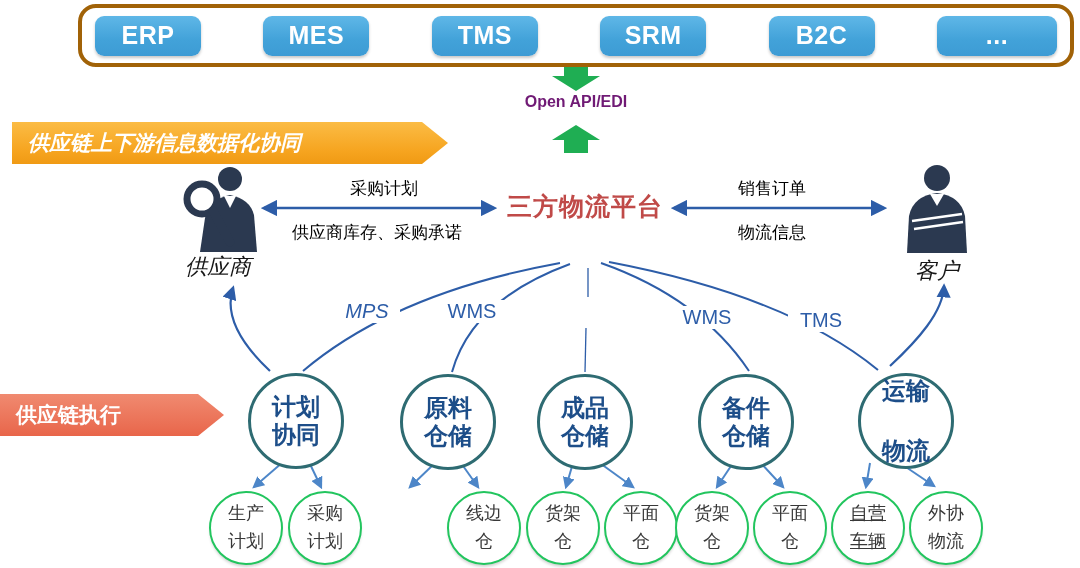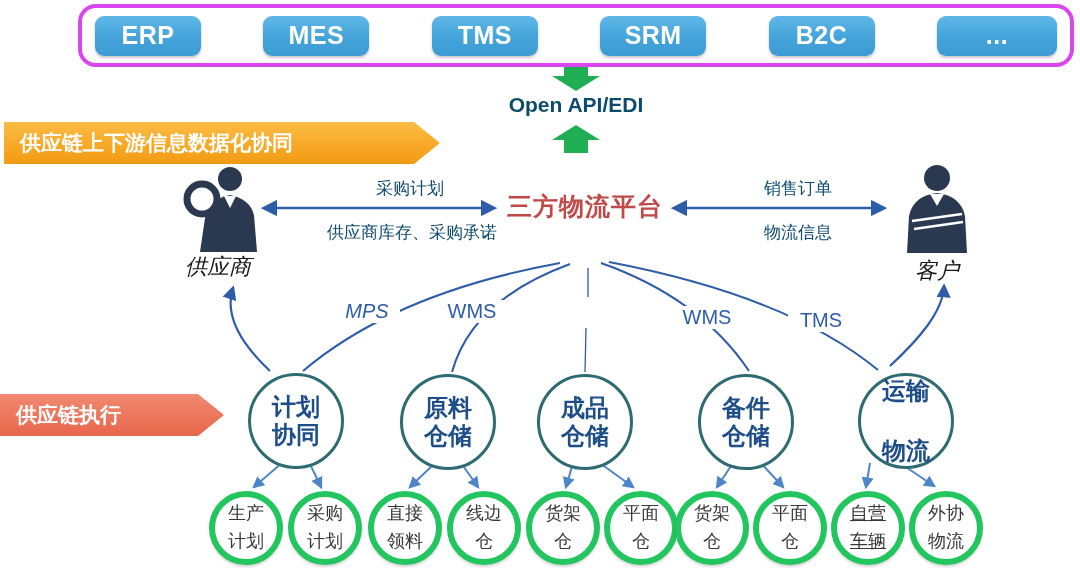--- a/index.html
+++ b/index.html
@@ -6,61 +6,61 @@
   .stage{
     position:relative;width:1080px;height:568px;overflow:hidden;
     font-family:"Liberation Sans","DejaVu Sans",sans-serif;background:#ffffff;
   }
   .overlay{position:absolute;left:0;top:0;z-index:1;}
   .abs{position:absolute;z-index:2;}
 
   
   .systems-bar{
     left:78px;top:4px;width:996px;height:63px;box-sizing:border-box;
-    background:#fff;border:4px solid #d946ef;border-radius:18px;
+    background:#fff;border:4px solid #a16207;border-radius:18px;
     display:flex;align-items:center;justify-content:space-between;padding:0 13px;
   }
   .sys-btn{
     width:106px;height:40px;border-radius:9px;
     background:linear-gradient(180deg,#5fb7e7 0%,#42a2d9 60%,#3d9bd4 100%);
     color:#fff;font-size:25px;font-weight:bold;letter-spacing:.5px;
     display:flex;align-items:center;justify-content:center;
     box-shadow:0 2px 3px rgba(0,0,0,.22);
   }
   .sys-btn.wide{width:120px;}
 
   .api-label{left:466px;top:93px;width:220px;text-align:center;
-    color:#0c4a6e;font-size:21px;font-weight:600;}
+    color:#701a75;font-size:16px;font-weight:600;}
 
   
   .banner{height:42px;display:flex;align-items:center;
     color:#fff;font-size:21px;font-weight:bold;padding-left:16px;box-sizing:border-box;
     clip-path:polygon(0 0,calc(100% - 26px) 0,100% 50%,calc(100% - 26px) 100%,0 100%);}
-  .banner-top{left:4px;top:122px;width:436px;
-    background:linear-gradient(180deg,#fbbc45 0%,#f6a41f 70%,#f09a14 100%);}
+  .banner-top{left:12px;top:122px;width:436px;
+    background:linear-gradient(180deg,#fbbc45 0%,#f6a41f 70%,#f09a14 100%);font-style:italic;}
   .banner-bottom{left:0;top:394px;width:224px;
     background:linear-gradient(180deg,#f08a70 0%,#ea6d52 80%,#e86549 100%);}
 
   .platform-title{left:485px;top:190px;width:200px;text-align:center;
     color:#c04a48;font-size:25px;font-weight:bold;letter-spacing:1px;}
 
   .actor-label{color:#161616;font-size:22px;font-weight:500;text-align:center;font-style:italic;}
-  .flow-label{color:#0c4a6e;font-size:17px;text-align:right;white-space:nowrap;}
+  .flow-label{color:#000000;font-size:17px;text-align:center;white-space:nowrap;}
   .link-label{color:#2d5da8;font-size:20px;text-align:center;background:#fff;padding:0 3px;}
 
   
   .module{
     width:96px;height:96px;box-sizing:border-box;border-radius:50%;
     border:3px solid #2e6b72;background:#fff;
     display:flex;flex-direction:column;align-items:center;justify-content:center;
     color:#1d4e89;font-size:24px;font-weight:bold;line-height:1.18;text-align:center;
   }
   .child{
     width:74px;height:74px;box-sizing:border-box;border-radius:50%;
-    border:6px solid #22c55e;background:#fff;
+    border:2px solid #22c55e;background:#fff;
     display:flex;flex-direction:column;align-items:center;justify-content:center;
     color:#383838;font-size:18px;line-height:1.55;text-align:center;
     box-shadow:0 3px 3px -1px rgba(0,0,0,.18);
   }
 </style>
 </head>
 <body>
 
 <div class="stage">
 
@@ -172,24 +172,20 @@
   </div>
 
   <div class="abs child" style="left:209px;top:491px;">
     <span>生产</span>
     <span>计划</span>
   </div>
   <div class="abs child" style="left:288px;top:491px;">
     <span>采购</span>
     <span>计划</span>
   </div>
-  <div class="abs child" style="left:368px;top:491px;">
-    <span>直接</span>
-    <span>领料</span>
-  </div>
   <div class="abs child" style="left:447px;top:491px;">
     <span>线边</span>
     <span>仓</span>
   </div>
   <div class="abs child" style="left:526px;top:491px;">
     <span>货架</span>
     <span>仓</span>
   </div>
   <div class="abs child" style="left:604px;top:491px;">
     <span>平面</span>

